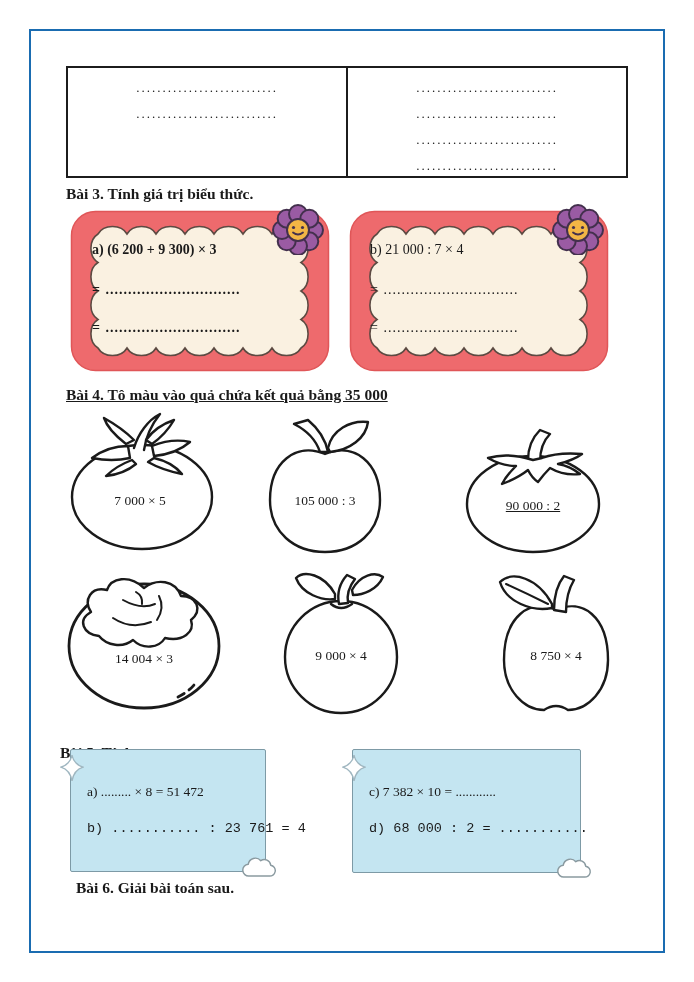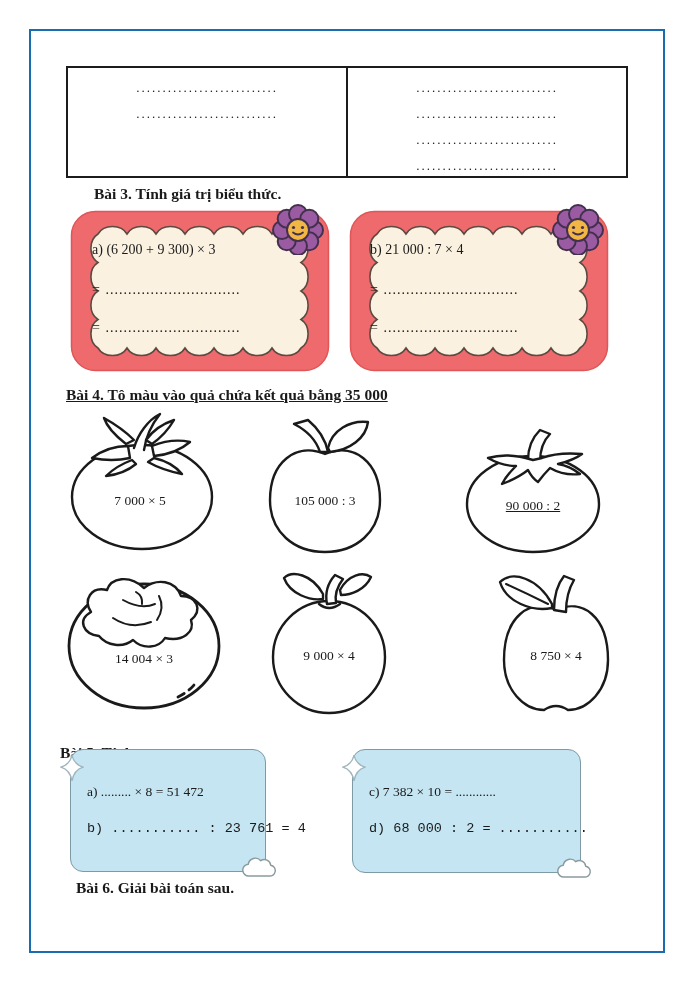--- a/index.html
+++ b/index.html
@@ -9,48 +9,48 @@
 
   
   #answer-table{left:66px;top:66px;width:562px;height:112px;border:2px solid #1c1c1c;box-sizing:border-box;display:flex;}
   .table-cell{height:100%;box-sizing:border-box;padding-top:7px;}
   .cell-left{width:280px;border-right:2px solid #1c1c1c;}
   .cell-right{flex:1;}
   .dot-line{display:block;text-align:center;font-size:13px;letter-spacing:2px;line-height:26px;color:#222;white-space:nowrap;overflow:hidden;}
 
   
   .sec-heading{font-weight:bold;font-size:15.5px;white-space:nowrap;}
-  #heading-3{left:66px;top:185px;margin-left:28px;}
+  #heading-3{left:66px;top:185px;}
   #heading-4{left:66px;top:386px;text-decoration:underline;}
   #heading-5{left:60px;top:720px;margin-top:24px;}
   #heading-6{left:76px;top:879px;}
 
   
   .scallop-card{width:260px;height:162px;}
-  #card-a{left:70px;top:210px;}
+  #card-a{left:70px;top:210px;font-weight:bold;}
   #card-b{left:348px;top:210px;width:262px;}
   .scallop-card svg.frame{position:absolute;left:0;top:0;width:100%;height:100%;}
   .card-expression{position:absolute;left:22px;top:32px;font-size:14px;white-space:nowrap;}
   .card-answer-1{position:absolute;left:22px;top:72px;font-size:14px;letter-spacing:1px;white-space:nowrap;}
   .card-answer-2{position:absolute;left:22px;top:110px;font-size:14px;letter-spacing:1px;white-space:nowrap;}
   .flower{position:absolute;width:52px;height:52px;right:6px;top:-7px;}
 
   
   .fruit{position:absolute;}
   .fruit svg{position:absolute;left:0;top:0;width:100%;height:100%;}
   .fruit-label{position:absolute;left:0;width:100%;text-align:center;font-size:13.5px;white-space:nowrap;}
   #fruit-1{left:64px;top:412px;width:152px;height:142px;}
   #fruit-2{left:262px;top:418px;width:126px;height:138px;}
   #fruit-3{left:462px;top:424px;width:142px;height:132px;}
   #fruit-4{left:63px;top:570px;width:162px;height:142px;}
-  #fruit-5{left:264px;top:570px;width:130px;height:145px;}
+  #fruit-5{left:276px;top:570px;width:130px;height:145px;}
   #fruit-6{left:492px;top:570px;width:128px;height:145px;}
 
   
-  .blue-box{background:#c4e5f1;border:1.5px solid #7d9aa6;box-sizing:border-box;border-radius:13px;}
+  .blue-box{background:#c4e5f1;border:1.5px solid #7d9aa6;box-sizing:border-box;border-radius:2px;}
   #blue-box-1{left:70px;top:749px;width:196px;height:123px;}
   #blue-box-2{left:352px;top:749px;width:229px;height:124px;}
   .box-line-1{position:absolute;left:16px;top:34px;font-size:13.5px;white-space:nowrap;}
   .box-line-2{position:absolute;left:16px;top:71px;font-size:13.5px;white-space:nowrap;font-family:Liberation Mono, monospace;}
   .sparkle{position:absolute;left:-11px;top:4px;width:24px;height:28px;}
   .cloud{position:absolute;right:-12px;bottom:-9px;width:36px;height:26px;}
 </style>
 </head>
 <body>
 

